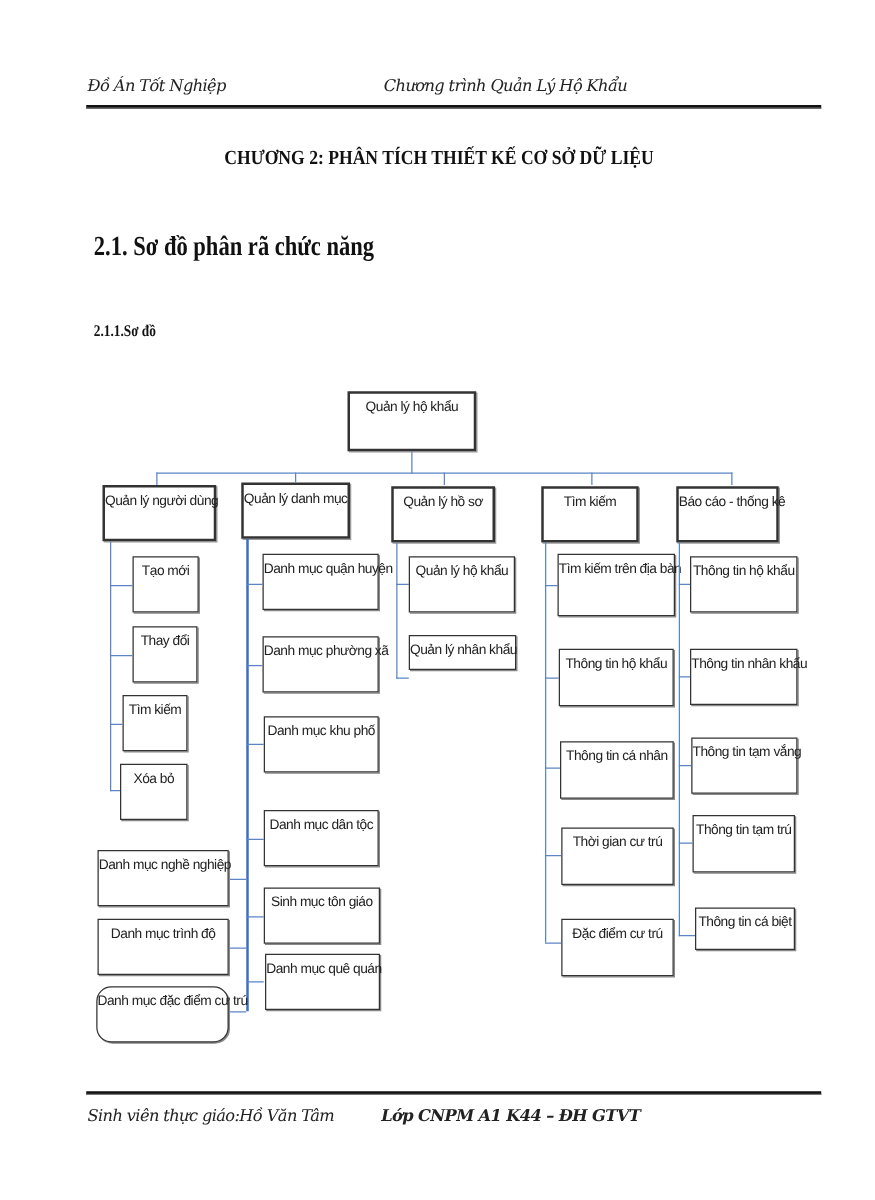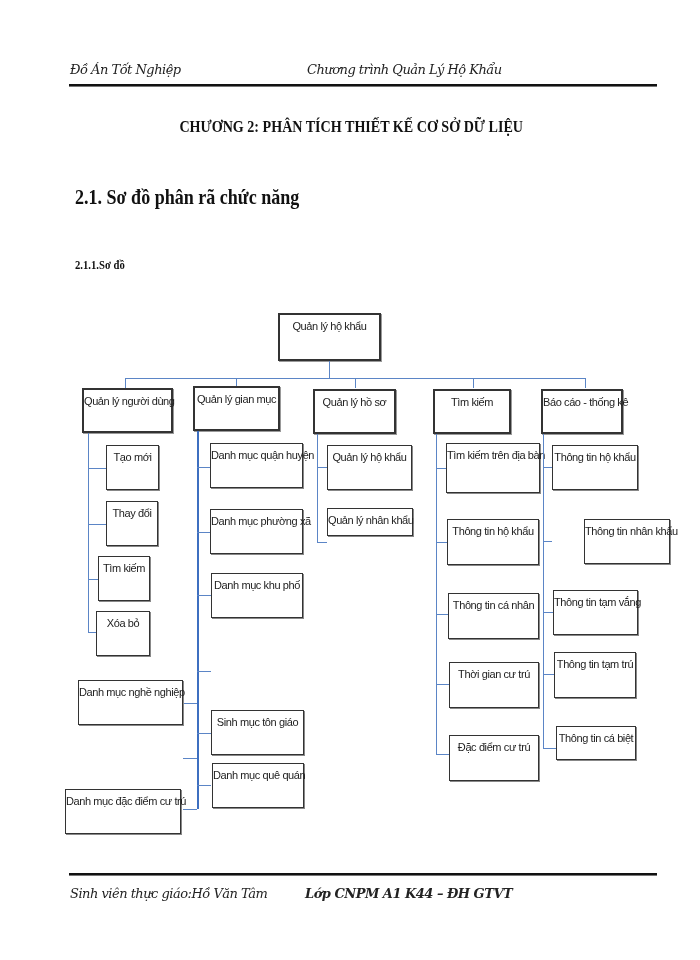--- a/index.html
+++ b/index.html
@@ -38,21 +38,21 @@
   <div class="box l0" style="left:278px;top:313px;width:103px;height:48px;">Quản lý hộ khẩu</div>
   <div class="line v" style="left:329px;top:361px;height:18px;"></div>
   <div class="line h" style="left:125px;top:378px;width:461px;"></div>
   <div class="line v" style="left:125px;top:378px;height:10px;"></div>
   <div class="line v" style="left:236px;top:378px;height:8px;"></div>
   <div class="line v" style="left:355px;top:378px;height:10px;"></div>
   <div class="line v" style="left:473px;top:378px;height:10px;"></div>
   <div class="line v" style="left:585px;top:378px;height:10px;"></div>
 
   <div class="box l1" style="left:82px;top:388px;width:91px;height:45px;">Quản lý người dùng</div>
-  <div class="box l1" style="left:193px;top:386px;width:87px;height:45px;">Quản lý gian mục</div>
+  <div class="box l1" style="left:193px;top:386px;width:87px;height:45px;">Quản lý danh mục</div>
   <div class="box l1" style="left:313px;top:389px;width:83px;height:45px;">Quản lý hồ sơ</div>
   <div class="box l1" style="left:433px;top:389px;width:78px;height:45px;">Tìm kiếm</div>
   <div class="box l1" style="left:541px;top:389px;width:82px;height:45px;">Báo cáo - thống kê</div>
 
   <div class="line v" style="left:88px;top:433px;height:200px;"></div>
   <div class="line h" style="left:88px;top:468px;width:18px;"></div>
   <div class="line h" style="left:88px;top:524px;width:18px;"></div>
   <div class="line h" style="left:88px;top:579px;width:10px;"></div>
   <div class="line h" style="left:88px;top:632px;width:8px;"></div>
   <div class="box" style="left:106px;top:445px;width:53px;height:45px;">Tạo mới</div>
@@ -66,24 +66,26 @@
   <div class="line h" style="left:197px;top:595px;width:14px;"></div>
   <div class="line h" style="left:197px;top:671px;width:14px;"></div>
   <div class="line h" style="left:197px;top:733px;width:14px;"></div>
   <div class="line h" style="left:197px;top:785px;width:14px;"></div>
   <div class="line h" style="left:183px;top:703px;width:14px;"></div>
   <div class="line h" style="left:183px;top:758px;width:14px;"></div>
   <div class="line h" style="left:183px;top:809px;width:14px;"></div>
   <div class="box" style="left:210px;top:443px;width:93px;height:45px;">Danh mục quận huyện</div>
   <div class="box" style="left:210px;top:509px;width:93px;height:45px;">Danh mục phường xã</div>
   <div class="box" style="left:211px;top:573px;width:92px;height:45px;">Danh mục khu phố</div>
+  <div class="box" style="left:211px;top:648px;width:92px;height:45px;">Danh mục dân tộc</div>
   <div class="box" style="left:211px;top:710px;width:93px;height:45px;">Sinh mục tôn giáo</div>
   <div class="box" style="left:212px;top:763px;width:92px;height:45px;">Danh mục quê quán</div>
   <div class="box" style="left:78px;top:680px;width:105px;height:45px;">Danh mục nghề nghiệp</div>
-  <div class="box" style="left:65px;top:789px;width:116px;height:45px;">Danh mục đặc điểm cư trú</div>
+  <div class="box" style="left:78px;top:735px;width:105px;height:45px;">Danh mục trình độ</div>
+  <div class="box" style="left:77px;top:789px;width:106px;height:45px;border-radius:12px;">Danh mục đặc điểm cư trú</div>
 
   <div class="line v" style="left:317px;top:434px;height:109px;"></div>
   <div class="line h" style="left:317px;top:467px;width:11px;"></div>
   <div class="line h" style="left:317px;top:542px;width:10px;"></div>
   <div class="box" style="left:327px;top:445px;width:85px;height:45px;">Quản lý hộ khẩu</div>
   <div class="box" style="left:327px;top:508px;width:86px;height:28px;">Quản lý nhân khẩu</div>
 
   <div class="line v" style="left:436px;top:434px;height:320px;"></div>
   <div class="line h" style="left:436px;top:468px;width:10px;"></div>
   <div class="line h" style="left:436px;top:542px;width:11px;"></div>
@@ -96,21 +98,21 @@
   <div class="box" style="left:449px;top:662px;width:90px;height:46px;">Thời gian cư trú</div>
   <div class="box" style="left:449px;top:735px;width:90px;height:46px;">Đặc điểm cư trú</div>
 
   <div class="line v" style="left:543px;top:434px;height:315px;"></div>
   <div class="line h" style="left:543px;top:467px;width:9px;"></div>
   <div class="line h" style="left:543px;top:541px;width:9px;"></div>
   <div class="line h" style="left:543px;top:612px;width:10px;"></div>
   <div class="line h" style="left:543px;top:674px;width:11px;"></div>
   <div class="line h" style="left:543px;top:748px;width:13px;"></div>
   <div class="box" style="left:552px;top:445px;width:86px;height:45px;">Thông tin hộ khẩu</div>
-  <div class="box" style="left:584px;top:519px;width:86px;height:45px;">Thông tin nhân khẩu</div>
+  <div class="box" style="left:552px;top:519px;width:86px;height:45px;">Thông tin nhân khẩu</div>
   <div class="box" style="left:553px;top:590px;width:85px;height:45px;">Thông tin tạm vắng</div>
   <div class="box" style="left:554px;top:652px;width:82px;height:46px;">Thông tin tạm trú</div>
   <div class="box" style="left:556px;top:726px;width:80px;height:34px;">Thông tin cá biệt</div>
 </div>
 
 <div class="rule bottom"></div>
 <div class="ftr-left">Sinh viên thực giáo:Hồ Văn Tâm</div>
 <div class="ftr-mid">Lớp CNPM A1 K44 – ĐH GTVT</div>
 
 </body></html>

